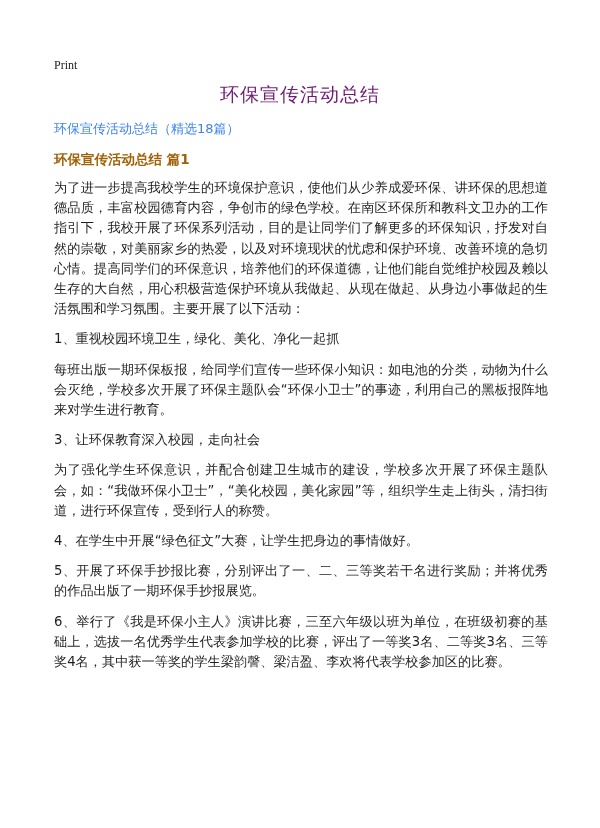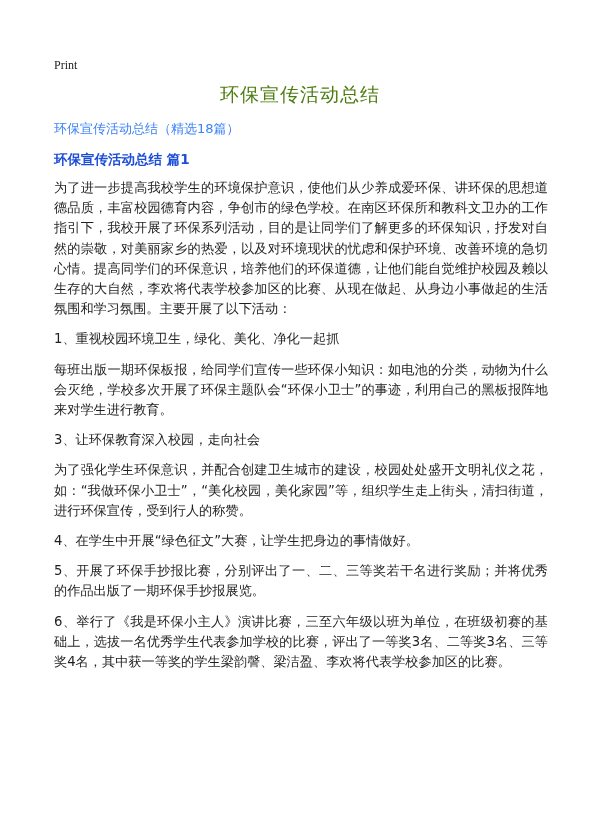--- a/index.html
+++ b/index.html
@@ -1,37 +1,37 @@
 <!DOCTYPE html>
 <html><head>
 <meta charset="utf-8">
 <style>
   html, body { margin: 0; padding: 0; background: #ffffff; }
   body { width: 600px; height: 828px; overflow: hidden; position: relative;
          font-family: "DejaVu Sans", "Liberation Sans", sans-serif; color: #1a1a1a; }
   .print { position: absolute; left: 54px; top: 46px; font-family: Liberation Serif, serif; font-size: 12px; color: #222; margin-top: 12px; }
-  .title { position: absolute; left: 0; width: 600px; top: 82px; text-align: center; font-size: 19px; letter-spacing: 1px; color: #4d7c0f; }
+  .title { position: absolute; left: 0; width: 600px; top: 82px; text-align: center; font-size: 19px; letter-spacing: 1px; color: #701a75; }
   .subtitle { position: absolute; left: 54px; top: 120px; font-size: 13px; color: #3b82f6; }
-  .section-heading { position: absolute; left: 54px; top: 151px; font-size: 13.5px; font-weight: bold; color: #1d4ed8; }
+  .section-heading { position: absolute; left: 54px; top: 151px; font-size: 13.5px; font-weight: bold; color: #a16207; }
   .body { position: absolute; left: 54px; top: 178px; width: 494px; font-size: 13.2px; line-height: 20.2px; color: #1f1f1f; text-align: justify; }
   .body p { margin: 0 0 10px 0; }
 </style>
 </head>
 <body>
 
 <div class="print">Print</div>
 
 <h1 class="title" style="margin:0;font-weight:normal;">环保宣传活动总结</h1>
 
 <div class="subtitle">环保宣传活动总结（精选18篇）</div>
 
 <h2 class="section-heading" style="margin:0;">环保宣传活动总结 篇1</h2>
 
 <div class="body">
-  <p>为了进一步提高我校学生的环境保护意识，使他们从少养成爱环保、讲环保的思想道德品质，丰富校园德育内容，争创市的绿色学校。在南区环保所和教科文卫办的工作指引下，我校开展了环保系列活动，目的是让同学们了解更多的环保知识，抒发对自然的崇敬，对美丽家乡的热爱，以及对环境现状的忧虑和保护环境、改善环境的急切心情。提高同学们的环保意识，培养他们的环保道德，让他们能自觉维护校园及赖以生存的大自然，李欢将代表学校参加区的比赛、从现在做起、从身边小事做起的生活氛围和学习氛围。主要开展了以下活动：</p>
+  <p>为了进一步提高我校学生的环境保护意识，使他们从少养成爱环保、讲环保的思想道德品质，丰富校园德育内容，争创市的绿色学校。在南区环保所和教科文卫办的工作指引下，我校开展了环保系列活动，目的是让同学们了解更多的环保知识，抒发对自然的崇敬，对美丽家乡的热爱，以及对环境现状的忧虑和保护环境、改善环境的急切心情。提高同学们的环保意识，培养他们的环保道德，让他们能自觉维护校园及赖以生存的大自然，用心积极营造保护环境从我做起、从现在做起、从身边小事做起的生活氛围和学习氛围。主要开展了以下活动：</p>
   <p>1、重视校园环境卫生，绿化、美化、净化一起抓</p>
   <p>每班出版一期环保板报，给同学们宣传一些环保小知识：如电池的分类，动物为什么会灭绝，学校多次开展了环保主题队会“环保小卫士”的事迹，利用自己的黑板报阵地来对学生进行教育。</p>
   <p>3、让环保教育深入校园，走向社会</p>
-  <p>为了强化学生环保意识，并配合创建卫生城市的建设，校园处处盛开文明礼仪之花，如：“我做环保小卫士”，“美化校园，美化家园”等，组织学生走上街头，清扫街道，进行环保宣传，受到行人的称赞。</p>
+  <p>为了强化学生环保意识，并配合创建卫生城市的建设，学校多次开展了环保主题队会，如：“我做环保小卫士”，“美化校园，美化家园”等，组织学生走上街头，清扫街道，进行环保宣传，受到行人的称赞。</p>
   <p>4、在学生中开展“绿色征文”大赛，让学生把身边的事情做好。</p>
   <p>5、开展了环保手抄报比赛，分别评出了一、二、三等奖若干名进行奖励；并将优秀的作品出版了一期环保手抄报展览。</p>
   <p>6、举行了《我是环保小主人》演讲比赛，三至六年级以班为单位，在班级初赛的基础上，选拔一名优秀学生代表参加学校的比赛，评出了一等奖3名、二等奖3名、三等奖4名，其中获一等奖的学生梁韵謦、梁洁盈、李欢将代表学校参加区的比赛。</p>
 </div>
 
 </body></html>

